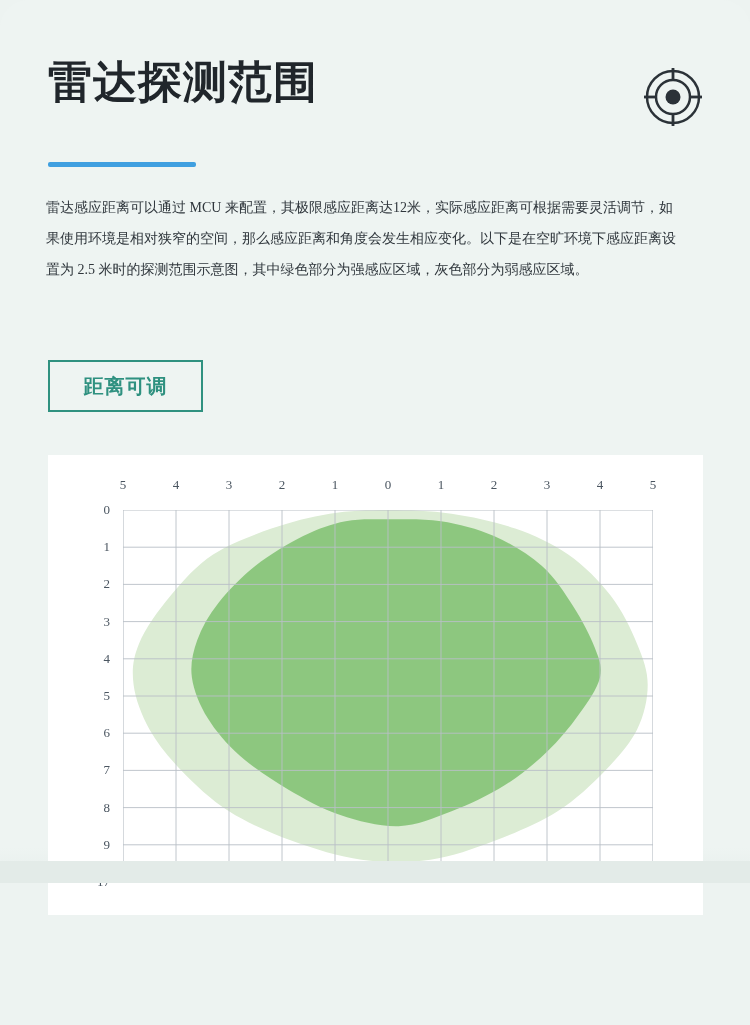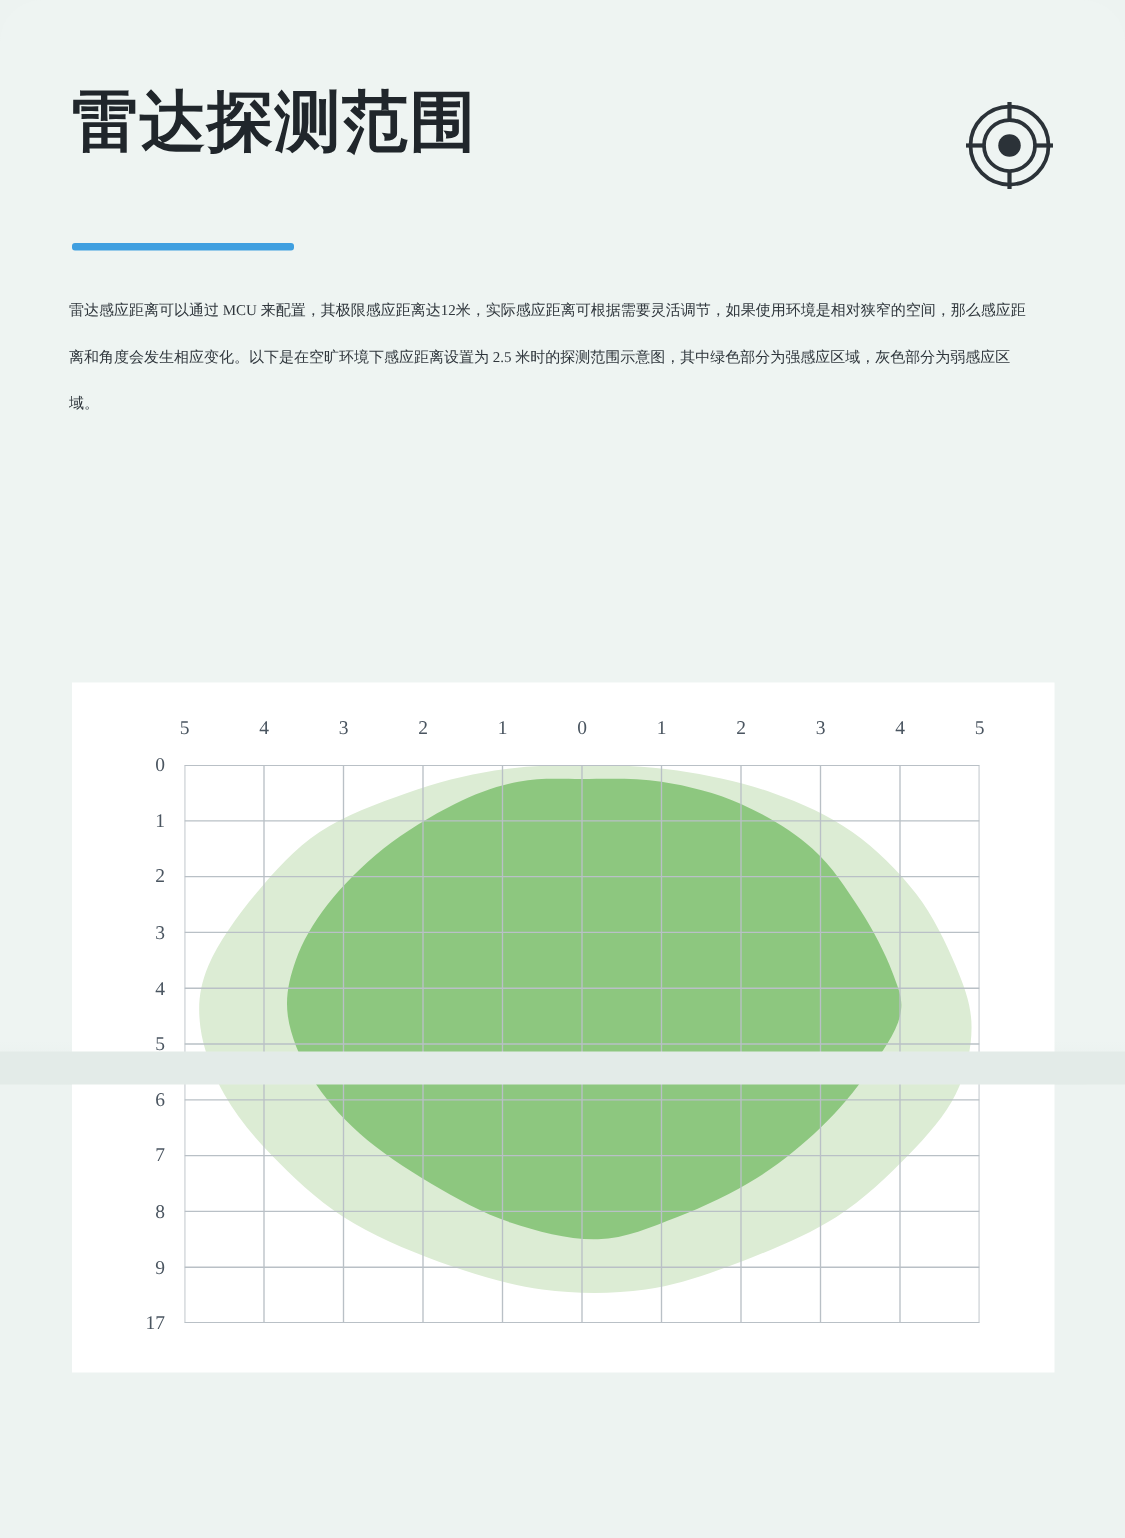--- a/index.html
+++ b/index.html
@@ -7,21 +7,21 @@
   body {
     width: 750px;
     height: 1025px;
     background: #edf3f1;
     font-family: "Liberation Sans", sans-serif;
     overflow: hidden;
   }
   .page {
     position: relative;
     width: 750px;
-    height: 723px;
+    height: 883px;
     background: linear-gradient(180deg,#eef4f2 0%, #eef4f2 96%, #e6eeeb 100%);
     border-radius: 28px;
   }
   
   .header {
     position: absolute;
     left: 48px;
     top: 52px;
     right: 48px;
     height: 80px;
@@ -50,21 +50,21 @@
     height: 5px;
     background: #3f9fe0;
     border-radius: 2px;
   }
   
   .desc {
     position: absolute;
     left: 46px;
     top: 192px;
     width: 640px;
-    font-size: 10px;
+    font-size: 14px;
     line-height: 31px;
     color: #2f363c;
     font-family: "Liberation Serif", serif;
   }
   .desc p { margin: 0; }
   
   .tag {
     position: absolute;
     left: 48px;
     top: 360px;
@@ -162,20 +162,23 @@
       </svg>
     </span>
   </div>
 
   <div class="accent-bar"></div>
 
   <div class="desc">
     <p>雷达感应距离可以通过 MCU 来配置，其极限感应距离达12米，实际感应距离可根据需要灵活调节，如果使用环境是相对狭窄的空间，那么感应距离和角度会发生相应变化。以下是在空旷环境下感应距离设置为 2.5 米时的探测范围示意图，其中绿色部分为强感应区域，灰色部分为弱感应区域。</p>
   </div>
 
+  <div class="tag">
+    <span>距离可调</span>
+  </div>
 
   <div class="chart-card">
     <div class="chart-inner">
 
       <div class="x-labels">
           <span style="left: 0px;">5</span>
           <span style="left: 53px;">4</span>
           <span style="left: 106px;">3</span>
           <span style="left: 159px;">2</span>
           <span style="left: 212px;">1</span>

